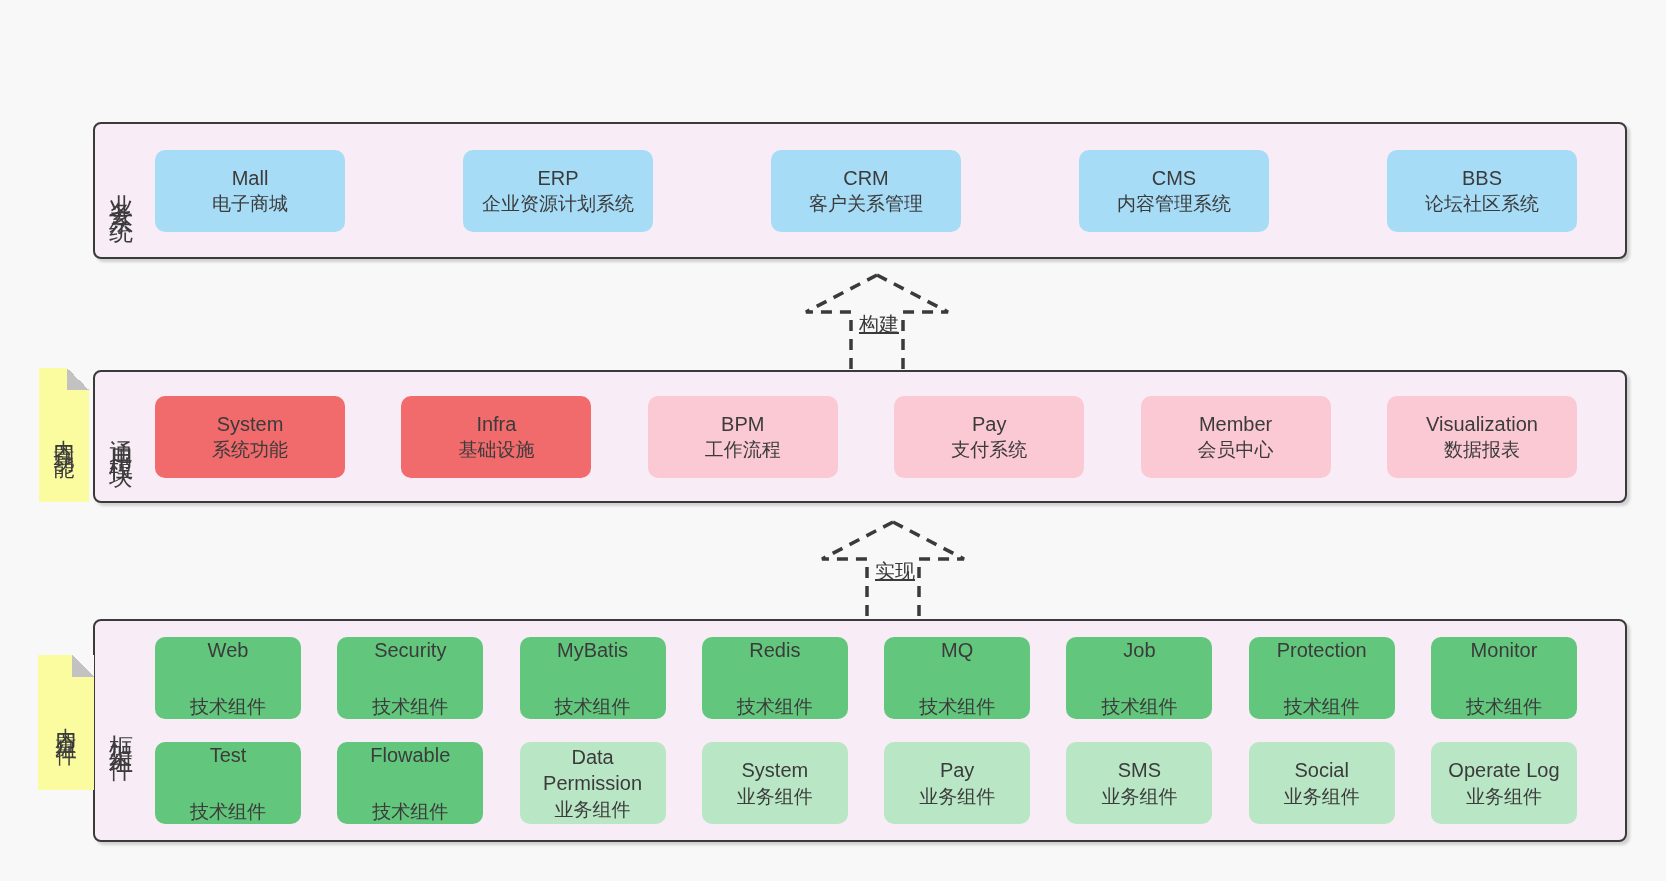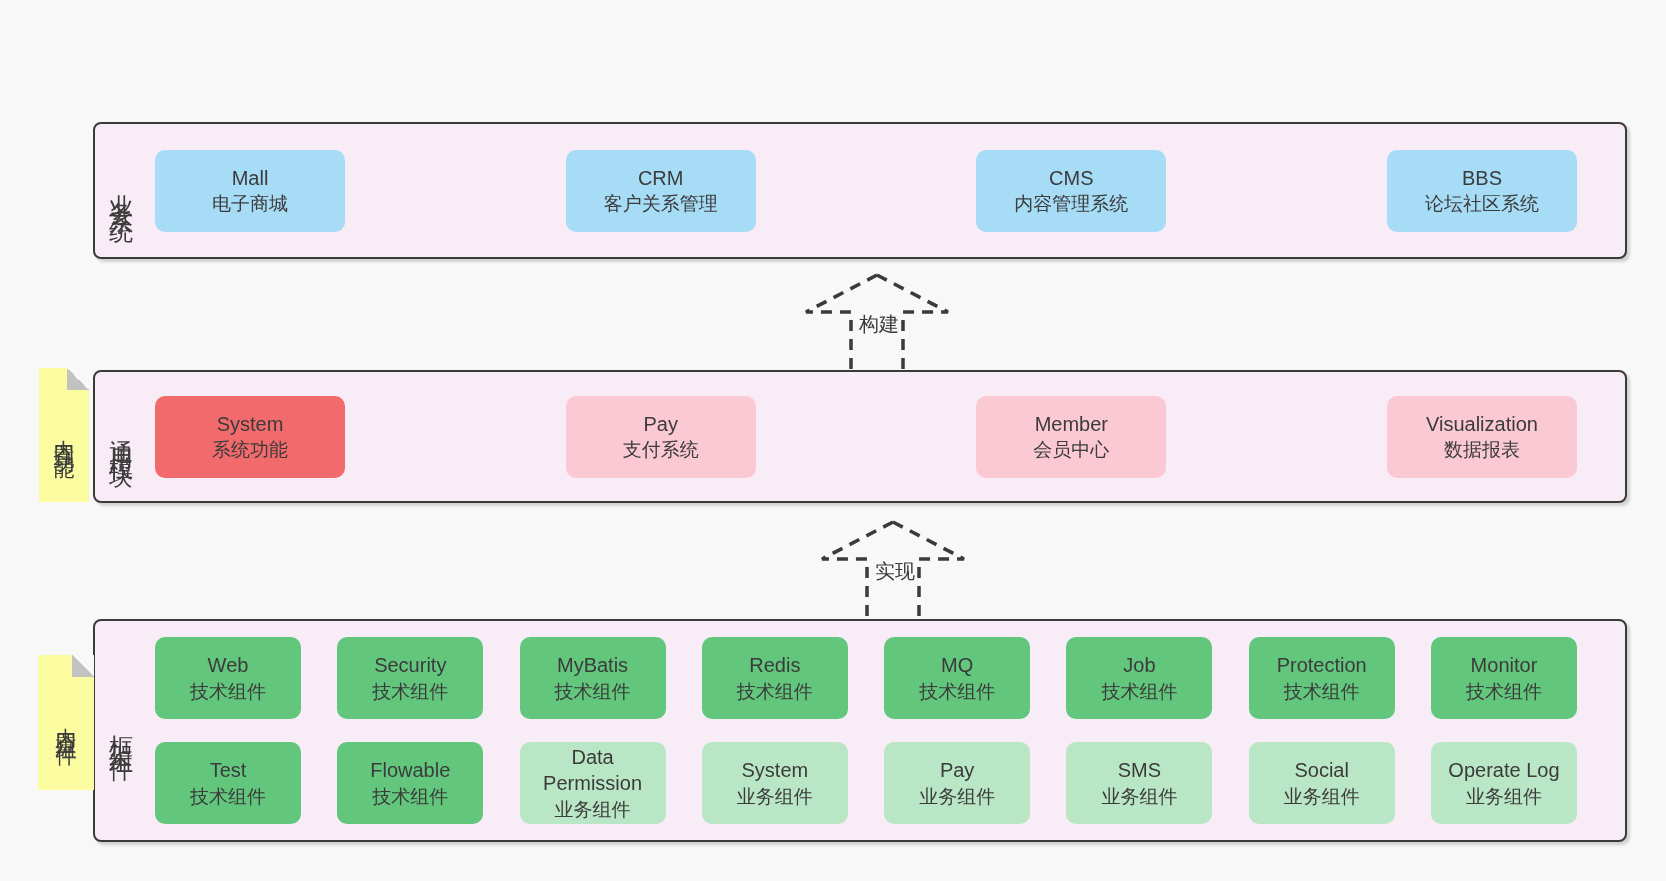--- a/index.html
+++ b/index.html
@@ -71,21 +71,21 @@
     box-sizing: border-box;
     line-height: 1.32;
   }
   .band1 .box, .band2 .box { width: 190px; height: 82px; }
   .band3 .box { width: 146px; height: 82px; }
   .box .t { font-size: 20px; }
   .box .s { font-size: 19px; }
   .blue   { background: var(--blue, #a7dcf7); }
   .red    { background: var(--red, #f16a6c); }
   .pink   { background: var(--pink, #fbc9d3); }
-  .green  { background: var(--green, #62c77c); }
+  .green  { background: var(--green, #62c77c); justify-content: space-between; }
   .lgreen { background: var(--light-green, #b9e6c5); }
 
   
   .sticky {
     position: absolute;
     background: var(--sticky-yellow, #fbfba0);
     z-index: 3;
     display: flex;
     align-items: center;
     justify-content: center;
@@ -118,33 +118,38 @@
   }
   .arrow-label {
     position: absolute;
     transform: translateX(-50%);
     background: var(--page-bg, #f8f8f8);
     font-size: 20px;
     color: var(--text, #3b3b3b);
     padding: 0 2px;
     z-index: 2;
     white-space: nowrap;
+    text-decoration: underline;
   }
 </style>
 </head>
 <body>
 
 <div class="stage">
 
   <section class="band band1">
     <div class="vlabel">业务系统</div>
     <div class="band-content">
       <div class="box blue">
         <span class="t">Mall</span>
         <span class="s">电子商城</span>
+      </div>
+      <div class="box blue">
+        <span class="t">ERP</span>
+        <span class="s">企业资源计划系统</span>
       </div>
       <div class="box blue">
         <span class="t">CRM</span>
         <span class="s">客户关系管理</span>
       </div>
       <div class="box blue">
         <span class="t">CMS</span>
         <span class="s">内容管理系统</span>
       </div>
       <div class="box blue">
@@ -160,20 +165,28 @@
   </svg>
   <div class="arrow-label" style="left:879px; top:311px;">构建</div>
 
   <section class="band band2">
     <div class="vlabel">通用模块</div>
     <div class="band-content">
       <div class="box red">
         <span class="t">System</span>
         <span class="s">系统功能</span>
       </div>
+      <div class="box red">
+        <span class="t">Infra</span>
+        <span class="s">基础设施</span>
+      </div>
+      <div class="box pink">
+        <span class="t">BPM</span>
+        <span class="s">工作流程</span>
+      </div>
       <div class="box pink">
         <span class="t">Pay</span>
         <span class="s">支付系统</span>
       </div>
       <div class="box pink">
         <span class="t">Member</span>
         <span class="s">会员中心</span>
       </div>
       <div class="box pink">
         <span class="t">Visualization</span>

